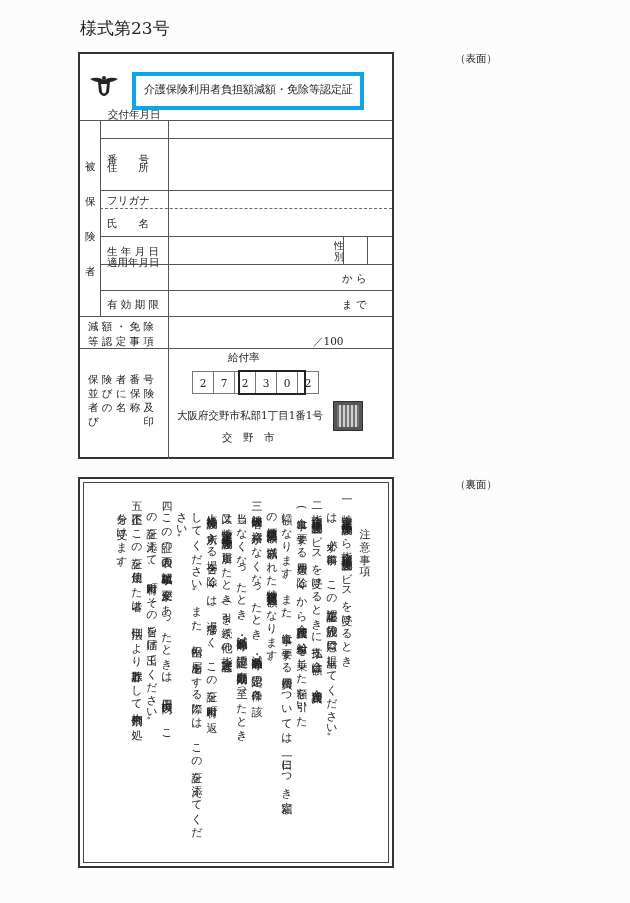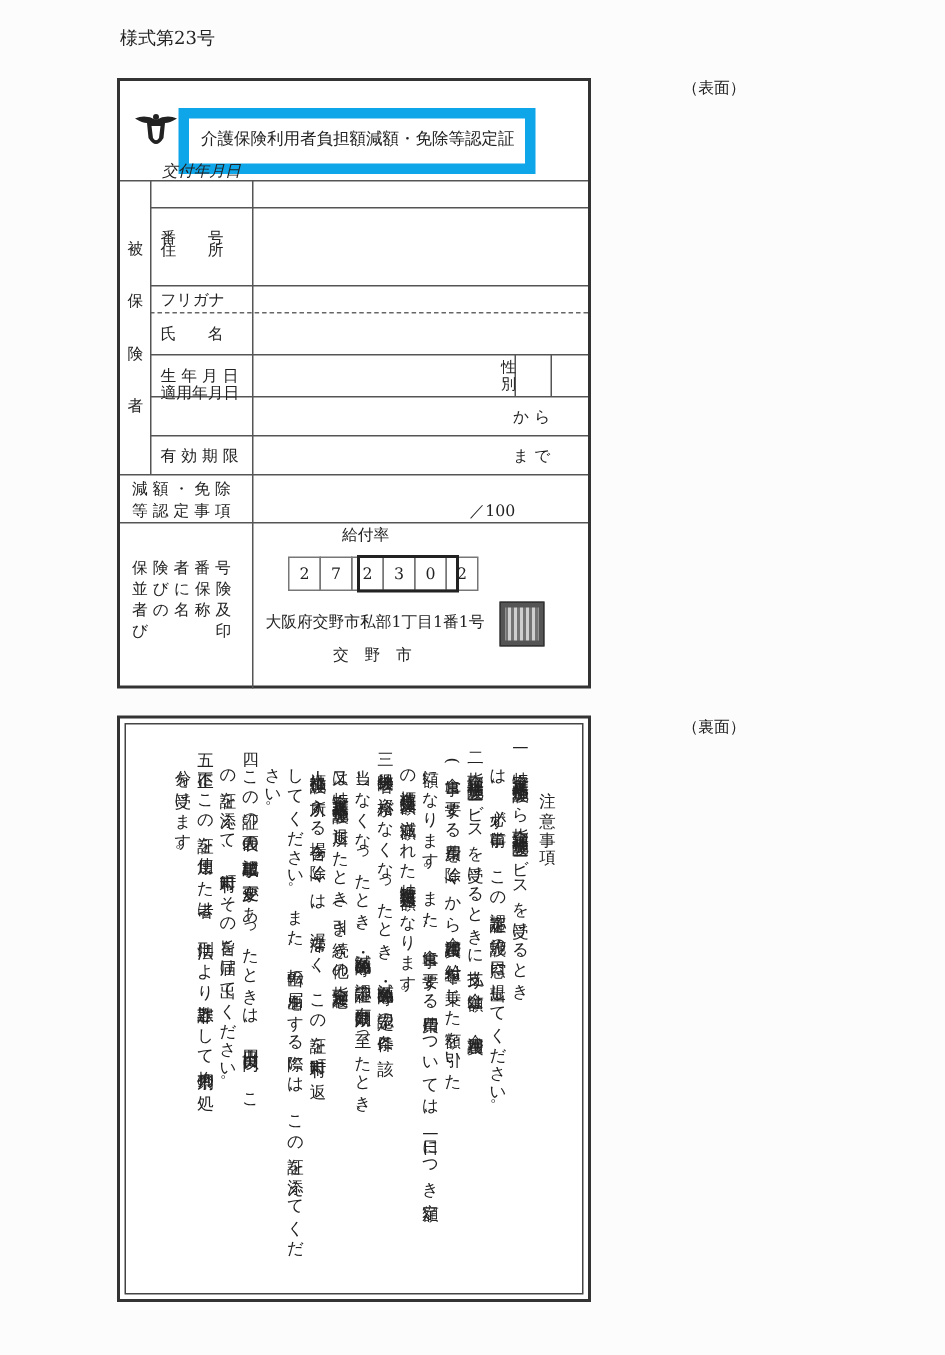--- a/index.html
+++ b/index.html
@@ -1,29 +1,29 @@
 <!DOCTYPE html>
 <html><head>
 <meta charset="utf-8">
 <style>
   html, body { margin:0; padding:0; background:#fcfcfc; }
   body { width:630px; height:903px; position:relative; overflow:hidden;
          font-family:"DejaVu Serif","Liberation Serif",serif; color:#222; }
   .abs { position:absolute; }
-  .form-no { left:80px; top:17px; font-size:12px; }
+  .form-no { left:80px; top:17px; font-size:17px; }
   .side-label { font-size:10.5px;text-align:center; }
   .card { position:absolute; border:2px solid #333; background:#fff; box-sizing:border-box; }
   .front { left:78px; top:52px; width:316px; height:407px; }
   .back { left:78px; top:477px; width:316px; height:391px; }
   .inner-back { position:absolute; left:3px; top:3px; right:3px; bottom:3px; border:1px solid #444; }
   .line-h { position:absolute; height:0; border-top:1px solid #555; }
   .line-v { position:absolute; width:0; border-left:1px solid #555; }
   .dash-h { position:absolute; height:0; border-top:1px dashed #666; }
   .t { position:absolute; font-size:10.5px; white-space:nowrap; line-height:1; }
-  .title-box { position:absolute; left:39px; top:18px; width:224px; height:30px; border:7px solid #0ea5e9; }
+  .title-box { position:absolute; left:52px; top:18px; width:224px; height:30px; border:4px solid #0ea5e9; }
   .title-box span { position:absolute; left:8px; top:6px; font-size:11px; }
   .num-row { position:absolute; left:113px; top:317px; display:flex; }
   .num-cell { width:22px; height:23px; border:1px solid #777; margin-left:-1px; box-sizing:border-box;
               display:flex; align-items:center; justify-content:center; font-size:10.5px; }
   .num-bold { position:absolute; left:158px; top:316px; width:68px; height:25px; border:2px solid #222; box-sizing:border-box; }
   .seal { position:absolute; left:253px; top:347px; width:30px; height:30px; background:#555;
           border:1px solid #333; box-sizing:border-box; }
   .seal-inner { position:absolute; inset:3px; background:repeating-linear-gradient(90deg,#777 0 2px,#ddd 2px 4px); opacity:.9; }
   .vert { position:absolute; top:14px; writing-mode:vertical-rl; font-size:11px; line-height:15px;
           letter-spacing:1px; white-space:pre; }
@@ -38,21 +38,21 @@
 <div class="card front">
 
   <svg class="abs" style="left:9px;top:20px;" width="30" height="26" viewBox="0 0 30 26">
     <path d="M1 5 Q8 2 15 6 Q22 2 29 5 Q24 8 21 8 L20 18 Q15 26 10 18 L9 8 Q6 8 1 5Z" fill="#222"></path>
     <path d="M12 10 L18 10 L17 18 Q15 21 13 18Z" fill="#fff"></path>
     <circle cx="15" cy="4" r="2" fill="#222"></circle>
   </svg>
   <div class="title-box">
     <span>介護保険利用者負担額減額・免除等認定証</span>
   </div>
-  <div class="t" style="left:28px;top:55px;font-style:italic;">交付年月日</div>
+  <div class="t" style="left:28px;top:55px;">交付年月日</div>
 
   <div class="line-h" style="left:0;right:0;top:66px;"></div>
   <div class="line-h" style="left:20px;right:0;top:84px;"></div>
   <div class="line-h" style="left:20px;right:0;top:136px;"></div>
   <div class="dash-h" style="left:20px;right:0;top:154px;"></div>
   <div class="line-h" style="left:20px;right:0;top:182px;"></div>
   <div class="line-h" style="left:20px;right:0;top:210px;"></div>
   <div class="line-h" style="left:20px;right:0;top:236px;"></div>
   <div class="line-h" style="left:0;right:0;top:262px;"></div>
   <div class="line-h" style="left:0;right:0;top:294px;"></div>

